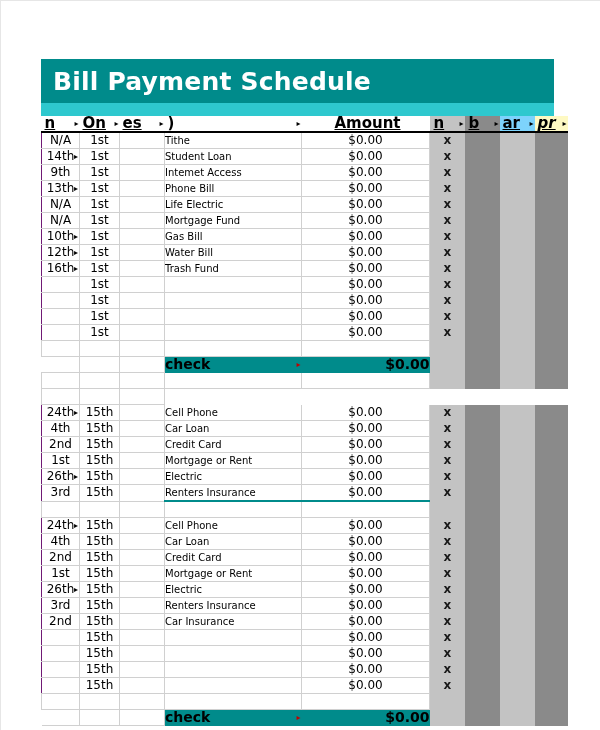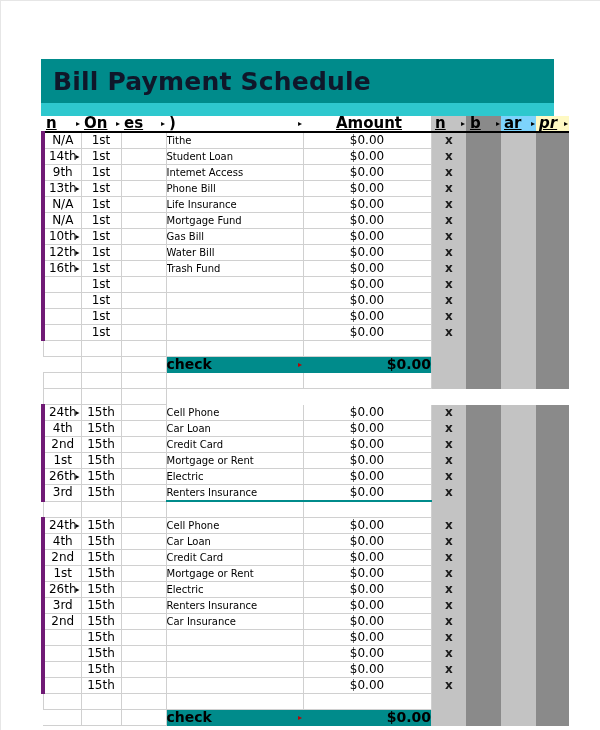--- a/index.html
+++ b/index.html
@@ -36,21 +36,21 @@
     height: 44px;
     background: #008b8b;
     display: flex;
     align-items: center;
     padding-left: 12px;
     box-sizing: border-box;
   }
   .title-text {
     font-size: 25px;
     font-weight: bold;
-    color: #0f172a;
+    color: #ffffff;
     letter-spacing: 0.2px;
     white-space: nowrap;
   }
   .title-band {
     width: 513px;
     height: 13px;
     background: #2ec8ce;
   }
 
   
@@ -113,21 +113,21 @@
 
   
   .cell-b {
     border: 1px solid #d0d0d0;
     border-top: none;
     border-left: none;
     text-align: center;
     font-size: 12px;
     position: relative;
   }
-  .cell-first { border-left: 4px solid #701a75; }
+  .cell-first { border-left: 1px solid #701a75; }
   .cell-desc {
     border: 1px solid #d0d0d0;
     border-top: none;
     border-left: none;
     text-align: left;
     padding-left: 4px;
     font-size: 10px;
   }
   .cell-amt {
     border: 1px solid #d0d0d0;
@@ -272,21 +272,21 @@
           <td class="cell-amt">$0.00</td>
           <td class="gray-l xmark">x</td>
           <td class="gray-d"></td>
           <td class="gray-l"></td>
           <td class="gray-d"></td>
         </tr>
         <tr class="datarow">
           <td class="cell-b cell-first">N/A</td>
           <td class="cell-b">1st</td>
           <td class="cell-b"></td>
-          <td class="cell-desc">Life Insurance</td>
+          <td class="cell-desc">Life Electric</td>
           <td class="cell-amt">$0.00</td>
           <td class="gray-l xmark">x</td>
           <td class="gray-d"></td>
           <td class="gray-l"></td>
           <td class="gray-d"></td>
         </tr>
         <tr class="datarow">
           <td class="cell-b cell-first">N/A</td>
           <td class="cell-b">1st</td>
           <td class="cell-b"></td>

